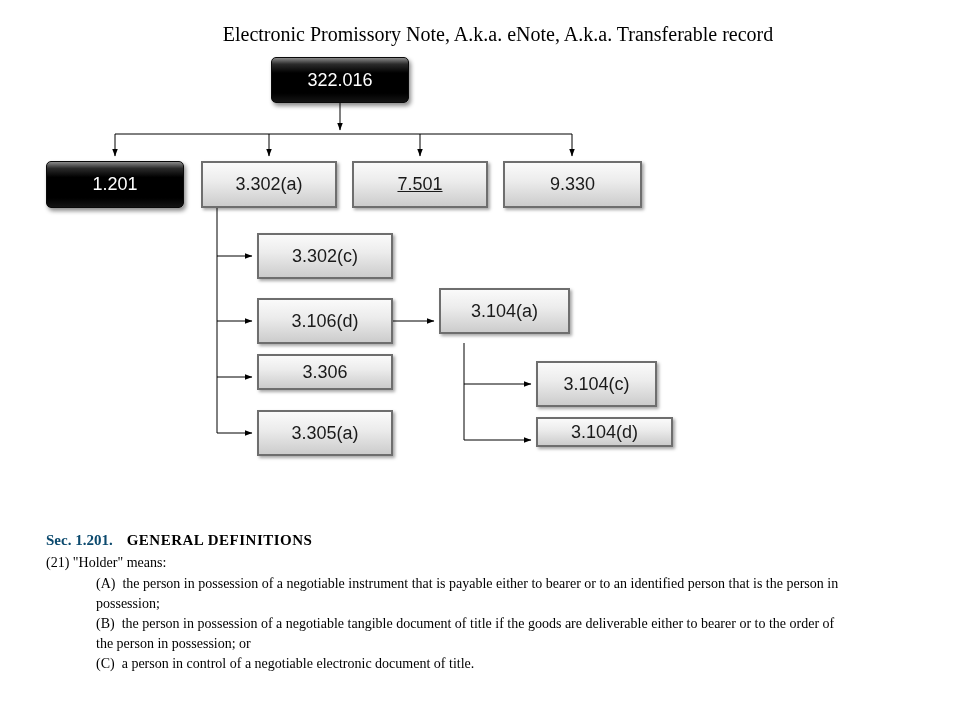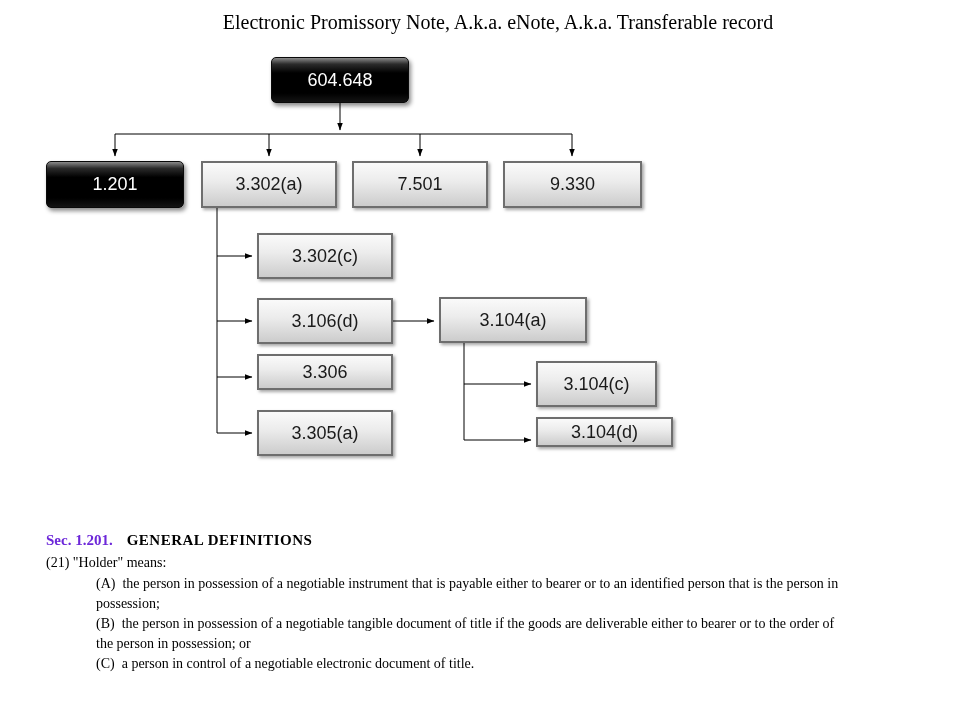--- a/index.html
+++ b/index.html
@@ -6,21 +6,21 @@
   #slide {
     position: relative;
     width: 960px;
     height: 720px;
     background: #ffffff;
     overflow: hidden;
     font-family: "Liberation Serif", "DejaVu Serif", serif;
   }
   #slide-title {
     position: absolute;
-    top: 11px;
+    top: 23px;
     left: 0;
     width: 960px;
     box-sizing: border-box;
     padding-left: 36px;
     text-align: center;
     font-family: "Liberation Serif", "DejaVu Serif", serif;
     font-size: 20px;
     color: #000000;
   }
   #connector-svg {
@@ -60,21 +60,21 @@
     position: absolute;
     left: 46px;
     top: 530px;
     width: 895px;
     font-family: "Liberation Serif", "DejaVu Serif", serif;
     font-size: 14px;
     color: #000000;
     line-height: 1.42;
   }
   #def-heading { font-size: 15px; font-weight: bold; margin-bottom: 2px; }
-  #def-sec-label { color: #6d28d9; margin-right: 14px; }
+  #def-sec-label { color: #0c4a6e; margin-right: 14px; }
   #def-title { color: #000000; letter-spacing: 0.5px; }
   #def-item { margin-bottom: 1px; }
   #def-clauses {
     margin-left: 50px;
     width: 845px;
     white-space: pre-wrap;
   }
 </style>
 </head>
 <body>
@@ -100,30 +100,30 @@
       <polyline points="217,321 252,321" class="conn" marker-end="url(#arrow)"></polyline>
       <polyline points="217,377 252,377" class="conn" marker-end="url(#arrow)"></polyline>
       <polyline points="217,433 252,433" class="conn" marker-end="url(#arrow)"></polyline>
       <polyline points="393,321 434,321" class="conn" marker-end="url(#arrow)"></polyline>
       <polyline points="464,343 464,440" class="conn"></polyline>
       <polyline points="464,384 531,384" class="conn" marker-end="url(#arrow)"></polyline>
       <polyline points="464,440 531,440" class="conn" marker-end="url(#arrow)"></polyline>
     </svg>
 
   <div id="diagram-nodes">
-      <div class="node black" style="left: 271px; top: 57px; width: 138px; height: 46px;">604.648</div>
+      <div class="node black" style="left: 271px; top: 57px; width: 138px; height: 46px;">322.016</div>
       <div class="node black" style="left: 46px; top: 161px; width: 138px; height: 47px;">1.201</div>
       <div class="node gray" style="left: 201px; top: 161px; width: 136px; height: 47px;">3.302(a)</div>
-      <div class="node gray" style="left: 352px; top: 161px; width: 136px; height: 47px;">7.501</div>
+      <div class="node gray" style="left: 352px; top: 161px; width: 136px; height: 47px; text-decoration: underline;">7.501</div>
       <div class="node gray" style="left: 503px; top: 161px; width: 139px; height: 47px;">9.330</div>
       <div class="node gray" style="left: 257px; top: 233px; width: 136px; height: 46px;">3.302(c)</div>
       <div class="node gray" style="left: 257px; top: 298px; width: 136px; height: 46px;">3.106(d)</div>
       <div class="node gray" style="left: 257px; top: 354px; width: 136px; height: 36px;">3.306</div>
       <div class="node gray" style="left: 257px; top: 410px; width: 136px; height: 46px;">3.305(a)</div>
-      <div class="node gray" style="left: 439px; top: 297px; width: 148px; height: 46px;">3.104(a)</div>
+      <div class="node gray" style="left: 439px; top: 288px; width: 131px; height: 46px;">3.104(a)</div>
       <div class="node gray" style="left: 536px; top: 361px; width: 121px; height: 46px;">3.104(c)</div>
       <div class="node gray" style="left: 536px; top: 417px; width: 137px; height: 30px;">3.104(d)</div>
     </div>
 
   <div id="definitions">
     <div id="def-heading">
       <span id="def-sec-label">Sec. 1.201.</span><span id="def-title">GENERAL DEFINITIONS</span>
     </div>
     <div id="def-item">(21)  "Holder" means:</div>
     <div id="def-clauses">(A)  the person in possession of a negotiable instrument that is payable either to bearer or to an identified person that is the person in

